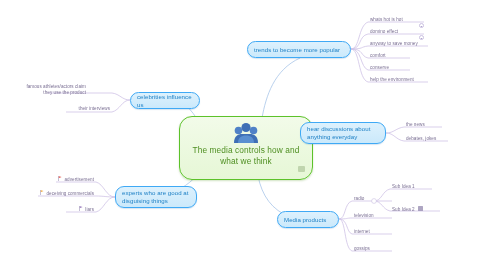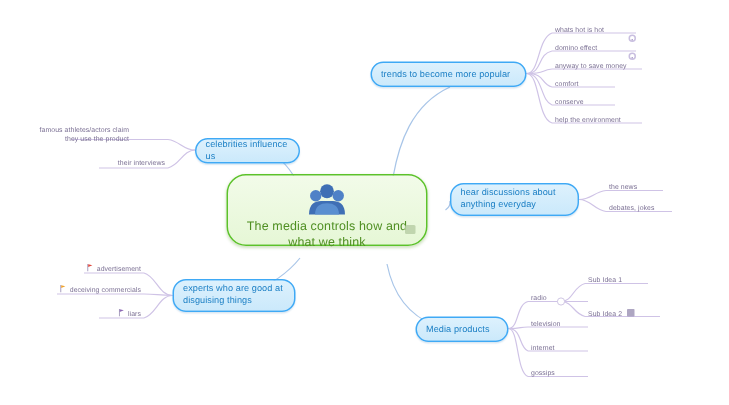--- a/index.html
+++ b/index.html
@@ -20,24 +20,24 @@
     left: 0;
     top: 0;
     width: 486px;
     height: 270px;
     pointer-events: none;
   }
 
   
   .central-node {
     position: absolute;
-    left: 151px;
+    left: 179px;
     top: 116px;
     width: 134px;
-    height: 48px;
+    height: 64px;
     box-sizing: border-box;
     border: 1.6px solid #5cc22a;
     border-radius: 13px;
     background: linear-gradient(180deg, #f2fbe9 0%, #e6f7d6 100%);
     box-shadow: 0 1px 2px rgba(90,150,40,0.28);
   }
   .central-icon {
     position: absolute;
     left: 50%;
     top: 5px;

